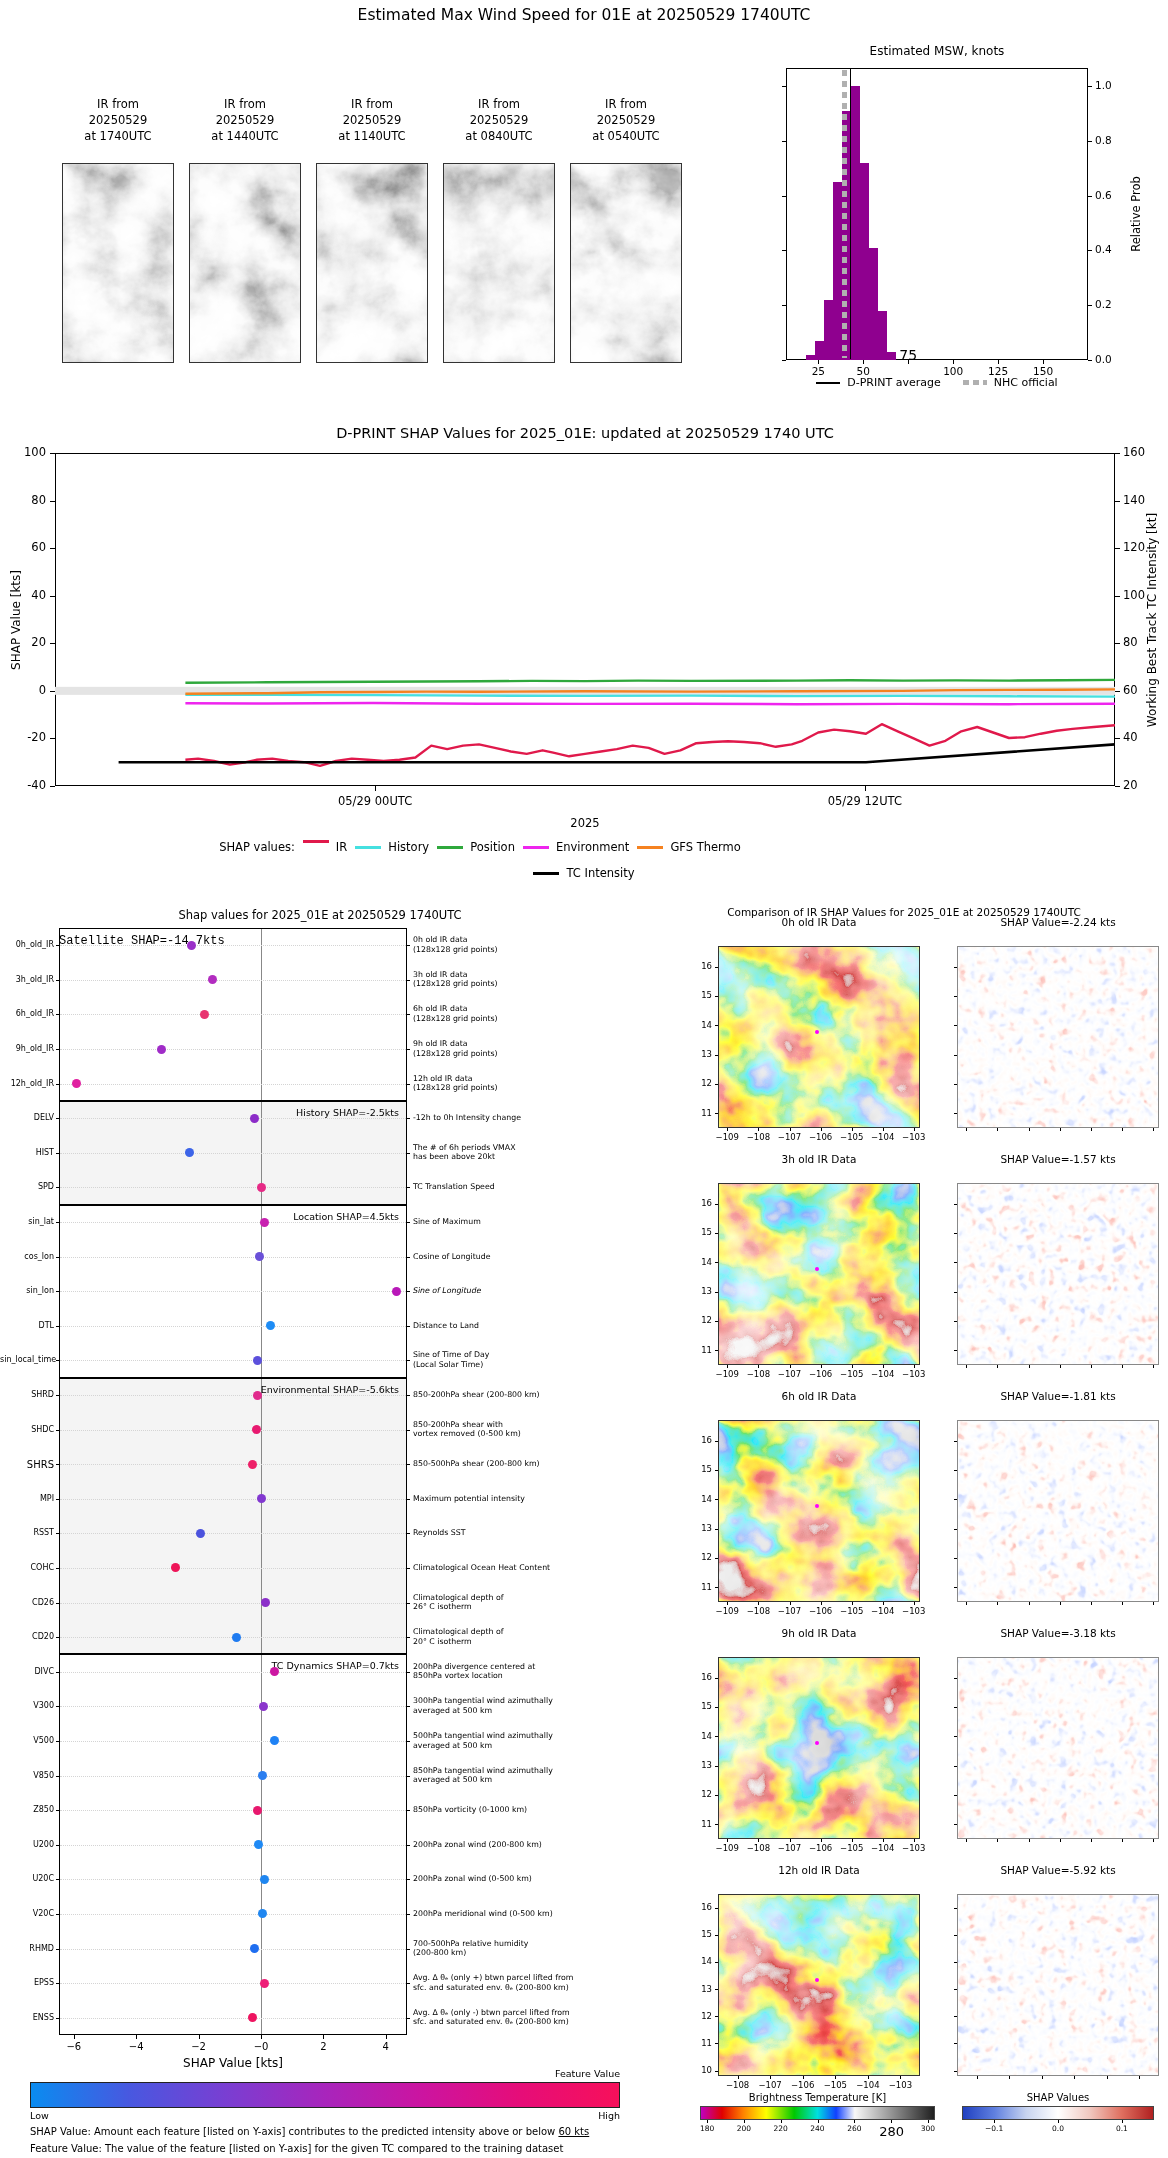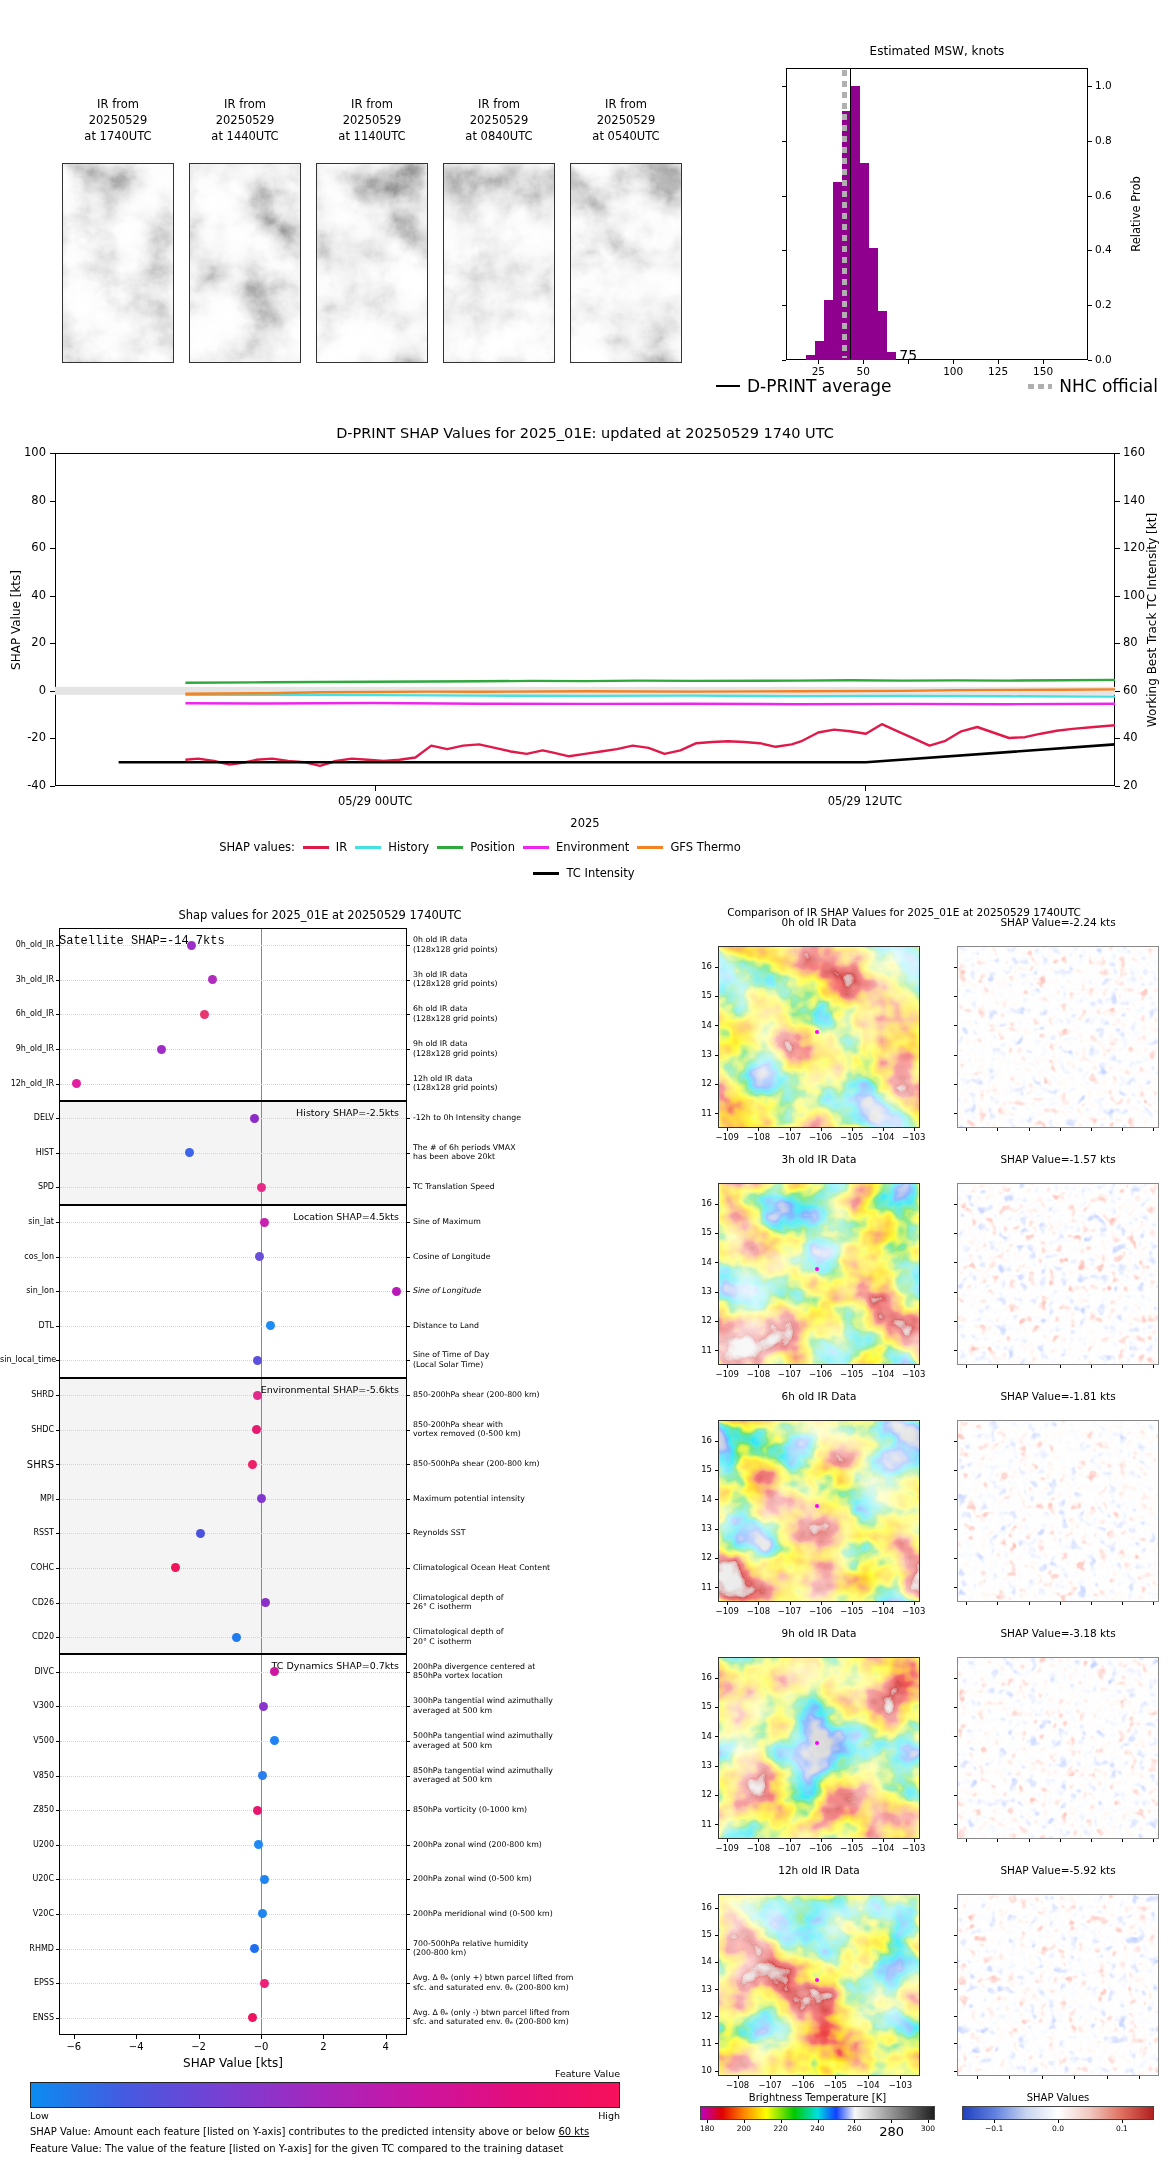--- a/index.html
+++ b/index.html
@@ -7,20 +7,21 @@
   #fig{position:relative;width:1168px;height:2158px;background:#fff;overflow:hidden;}
   .abs{position:absolute;}
   .ctr{text-align:center;}
   .vlab{white-space:nowrap;transform:translate(-50%,-50%) rotate(-90deg);}
   .u{text-decoration:underline;}
 </style>
 </head>
 <body>
 
 <div id="fig">
+  <div class="abs ctr" style="left:0;top:6px;width:1168px;font-size:15.5px;">Estimated Max Wind Speed for 01E at 20250529 1740UTC</div>
   <div class="abs ctr" style="left:786px;top:44px;width:302px;font-size:12px;">Estimated MSW, knots</div>
   <div class="abs ctr" style="left:55px;top:425px;width:1060px;font-size:14.5px;">D-PRINT SHAP Values for 2025_01E: updated at 20250529 1740 UTC</div>
   <div class="abs ctr" style="left:20px;top:908px;width:600px;font-size:11.5px;">Shap values for 2025_01E at 20250529 1740UTC</div>
   <div class="abs ctr" style="left:640px;top:906px;width:528px;font-size:10.5px;">Comparison of IR SHAP Values for 2025_01E at 20250529 1740UTC</div>
   <svg id="defs-svg" width="0" height="0" style="position:absolute;">
       <defs id="fdefs">
         <filter id="g0" x="0%" y="0%" width="100%" height="100%">
           <feTurbulence type="fractalNoise" baseFrequency="0.022" numOctaves="5" seed="3" stitchTiles="stitch"></feTurbulence>
           <feColorMatrix type="saturate" values="0"></feColorMatrix>
           <feComponentTransfer>
@@ -309,21 +310,21 @@
     <div style="position: absolute; left: 1088px; top: 195.6px; width: 4px; height: 1px; background: rgb(0, 0, 0);"></div>
     <div style="position: absolute; left: 782px; top: 195.6px; width: 4px; height: 1px; background: rgb(0, 0, 0);"></div>
     <div style="position: absolute; left: 1095px; top: 188.6px; width: 30px; font-size: 10.5px;">0.6</div>
     <div style="position: absolute; left: 1088px; top: 140.8px; width: 4px; height: 1px; background: rgb(0, 0, 0);"></div>
     <div style="position: absolute; left: 782px; top: 140.8px; width: 4px; height: 1px; background: rgb(0, 0, 0);"></div>
     <div style="position: absolute; left: 1095px; top: 133.8px; width: 30px; font-size: 10.5px;">0.8</div>
     <div style="position: absolute; left: 1088px; top: 86px; width: 4px; height: 1px; background: rgb(0, 0, 0);"></div>
     <div style="position: absolute; left: 782px; top: 86px; width: 4px; height: 1px; background: rgb(0, 0, 0);"></div>
     <div style="position: absolute; left: 1095px; top: 79px; width: 30px; font-size: 10.5px;">1.0</div>
     <div class="abs vlab" style="position: absolute; left: 1136px; top: 214px; font-size: 11.5px;">Relative Prob</div>
-    <div style="position: absolute; left: 716px; top: 376px; width: 442px; display: flex; justify-content: space-between; gap: 22px; align-items: center; font-size: 17px;">
+    <div style="position: absolute; left: 716px; top: 376px; width: 442px; display: flex; justify-content: center; gap: 22px; align-items: center; font-size: 11px;">
       <div style="position: static; display: flex; align-items: center; gap: 7px;">
         <div style="position: static; width: 24px; height: 2px; background: rgb(0, 0, 0);"></div>
         <div style="position: static;">D-PRINT average</div>
       </div>
       <div style="position: static; display: flex; align-items: center; gap: 7px;">
         <div style="position: static; width: 24px; height: 5px; background: repeating-linear-gradient(90deg, rgb(176, 176, 176) 0px, rgb(176, 176, 176) 6px, transparent 6px, transparent 10px);"></div>
         <div style="position: static;">NHC official</div>
       </div>
     </div>
     <div style="position: absolute; left: 55px; top: 453px; width: 1060px; height: 333px; border: 1px solid rgb(0, 0, 0); box-sizing: border-box;"></div>
@@ -370,21 +371,21 @@
     <div style="position: absolute; left: 1123px; top: 778px; width: 34px; font-size: 11.5px;">20</div>
     <div style="position: absolute; left: 375.12px; top: 786px; width: 1px; height: 5px; background: rgb(0, 0, 0);"></div>
     <div style="position: absolute; left: 327.12px; top: 794px; width: 96px; font-size: 11.5px; text-align: center;">05/29 00UTC</div>
     <div style="position: absolute; left: 864.84px; top: 786px; width: 1px; height: 5px; background: rgb(0, 0, 0);"></div>
     <div style="position: absolute; left: 816.84px; top: 794px; width: 96px; font-size: 11.5px; text-align: center;">05/29 12UTC</div>
     <div style="position: absolute; left: 55px; top: 816px; width: 1060px; font-size: 11.5px; text-align: center;">2025</div>
     <div class="abs vlab" style="position: absolute; left: 16px; top: 620px; font-size: 12px;">SHAP Value [kts]</div>
     <div class="abs vlab" style="position: absolute; left: 1152px; top: 620px; font-size: 12px;">Working Best Track TC Intensity [kt]</div>
     <div style="position: absolute; left: 0px; top: 840px; width: 960px; display: flex; justify-content: center; gap: 8px; align-items: center; font-size: 11.5px;">
       <div style="position: static;">SHAP values:</div>
-      <div style="position: static; display: flex; align-items: center; gap: 7px;">
+      <div style="position: static; display: flex; align-items: flex-start; gap: 7px;">
         <div style="position: static; width: 26px; height: 3px; background: rgb(224, 25, 75);"></div>
         <div style="position: static;">IR</div>
       </div>
       <div style="position: static; display: flex; align-items: center; gap: 7px;">
         <div style="position: static; width: 26px; height: 3px; background: rgb(69, 224, 224);"></div>
         <div style="position: static;">History</div>
       </div>
       <div style="position: static; display: flex; align-items: center; gap: 7px;">
         <div style="position: static; width: 26px; height: 3px; background: rgb(47, 168, 60);"></div>
         <div style="position: static;">Position</div>

